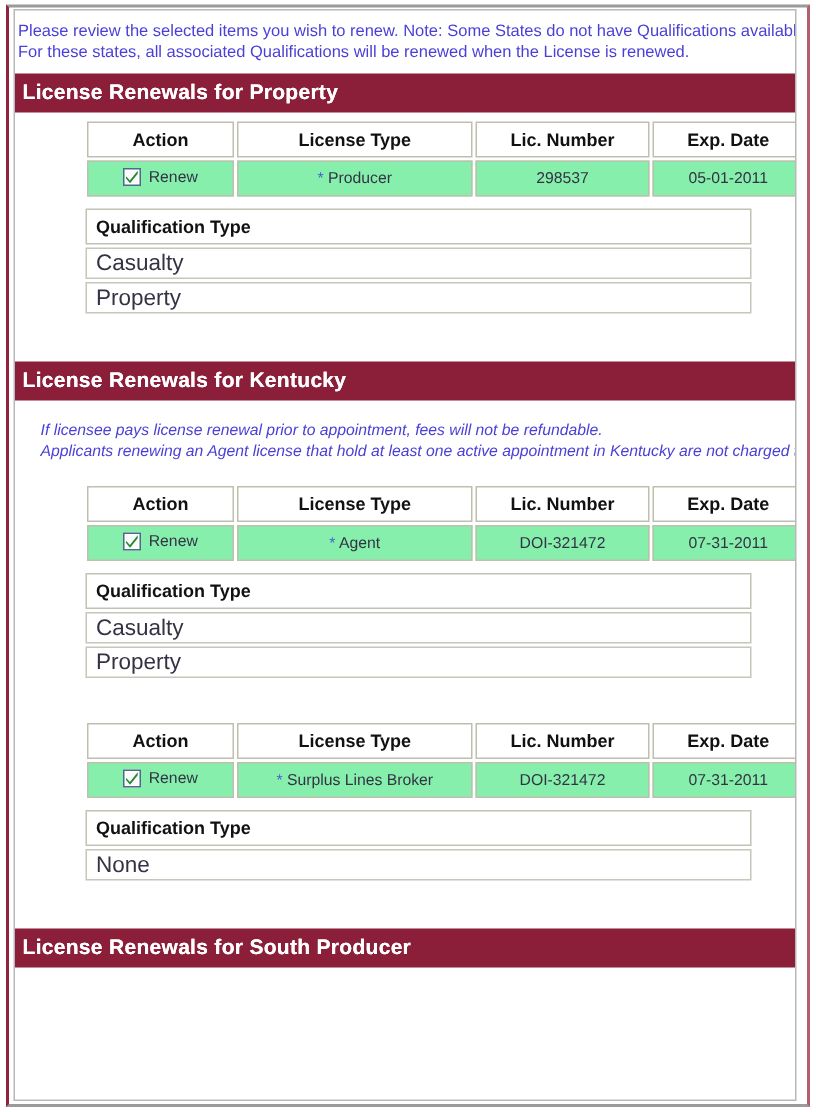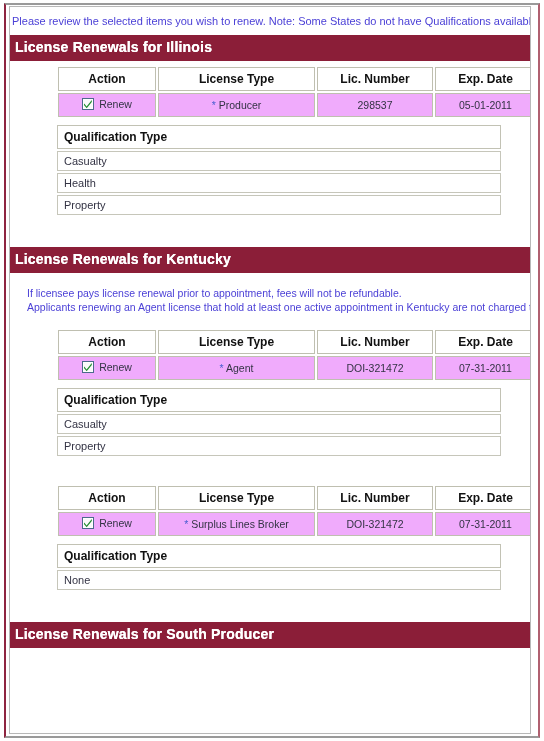--- a/index.html
+++ b/index.html
@@ -89,21 +89,21 @@
   .section-body {
     padding: 0 0 0 0;
   }
 
   .state-note {
     color: #4A3FD6;
     font-size: 10.5px;
     line-height: 14px;
     padding: 13px 0 10px 17px;
   }
-  .state-note div { white-space: nowrap; }
+  .state-note div { white-space: nowrap; font-style: italic; }
 
   
   .lic-table {
     border-collapse: separate;
     border-spacing: 2px;
     margin: 4px 0 0 46px;
     width: 446px;
     table-layout: fixed;
     background: #ffffff;
     font-size: 11px;
@@ -113,21 +113,21 @@
     background: #ffffff;
     color: #111111;
     font-size: 12px;
     font-weight: bold;
     height: 20px;
     padding: 1px 2px;
     white-space: nowrap;
   }
   .lic-table td {
     border: 1px solid #BFBFB0;
-    background: #f0abfc;
+    background: #86efac;
     height: 20px;
     padding: 1px 2px;
     text-align: center;
     font-size: 10.5px;
     color: #333344;
     white-space: nowrap;
   }
 
   .col-action   { width: 98px; }
   .col-type     { width: 157px; }
@@ -183,44 +183,45 @@
     font-size: 12px;
     font-weight: bold;
     color: #111111;
     padding: 2px 0 2px 6px;
     height: 18px;
   }
   .qual-table td {
     border: 1px solid #C6C6BA;
     background: #ffffff;
     text-align: left;
-    font-size: 11px;
+    font-size: 15px;
     color: #333344;
     padding: 1px 0 1px 6px;
     height: 16px;
   }
   .spacer-md { height: 22px; }
   .spacer-lg { height: 30px; }
 </style>
 </head>
 <body>
 
 <div id="page">
   <div class="outer-frame"></div>
   <div class="inner-frame">
     <div class="content">
 
 
       <div class="intro-note">
         <div>Please review the selected items you wish to renew. Note: Some States do not have Qualifications available for renewal.</div>
+        <div>For these states, all associated Qualifications will be renewed when the License is renewed.</div>
       </div>
 
       <div id="sections-root">
           <div class="section">
-            <div class="section-bar">License Renewals for Illinois</div>
+            <div class="section-bar">License Renewals for Property</div>
             <div class="section-body">
               <div class="license-block">
                 <table class="lic-table">
                   <colgroup>
                     <col class="col-action">
                     <col class="col-type">
                     <col class="col-num">
                     <col class="col-exp">
                   </colgroup>
                   <thead>
@@ -249,23 +250,20 @@
                 </table>
                 <table class="qual-table">
                   <thead>
                     <tr>
                       <th>Qualification Type</th>
                     </tr>
                   </thead>
                   <tbody>
                     <tr>
                       <td>Casualty</td>
-                    </tr>
-                    <tr>
-                      <td>Health</td>
                     </tr>
                     <tr>
                       <td>Property</td>
                     </tr>
                   </tbody>
                 </table>
               </div>
               <div class="spacer-lg"></div>
             </div>
           </div>

